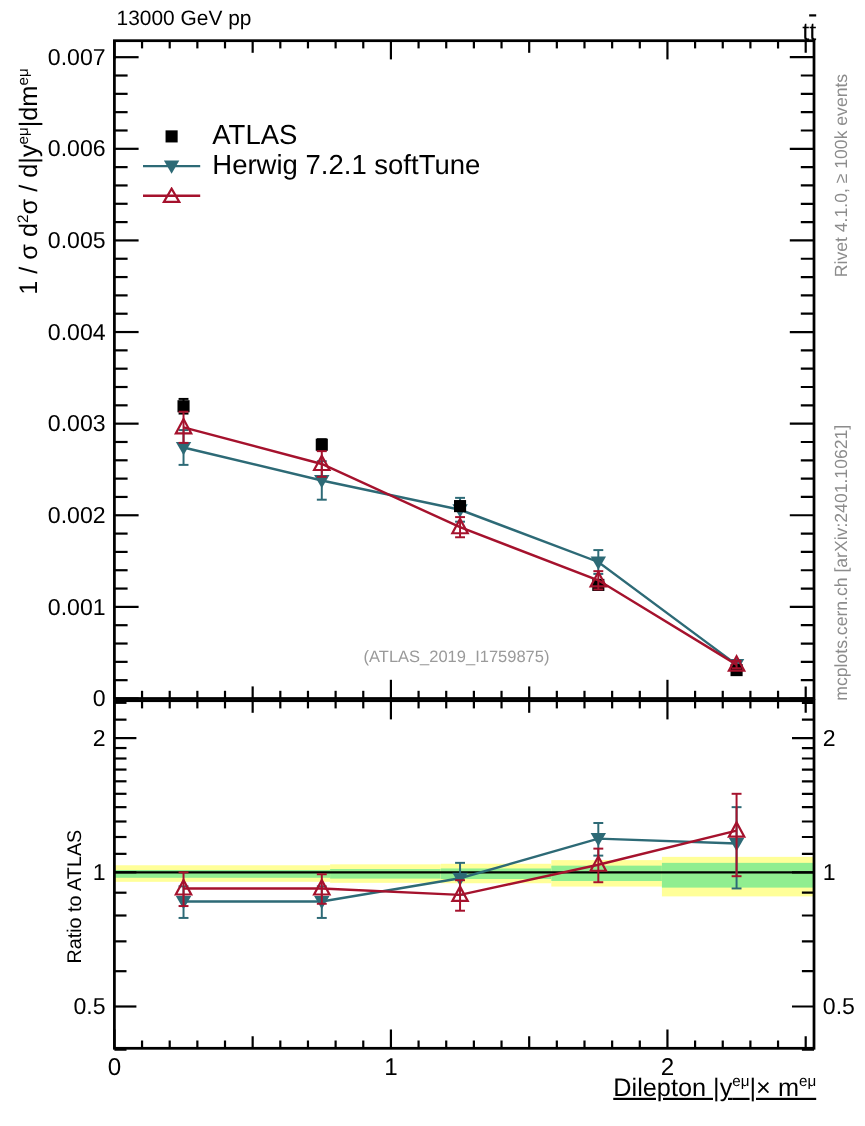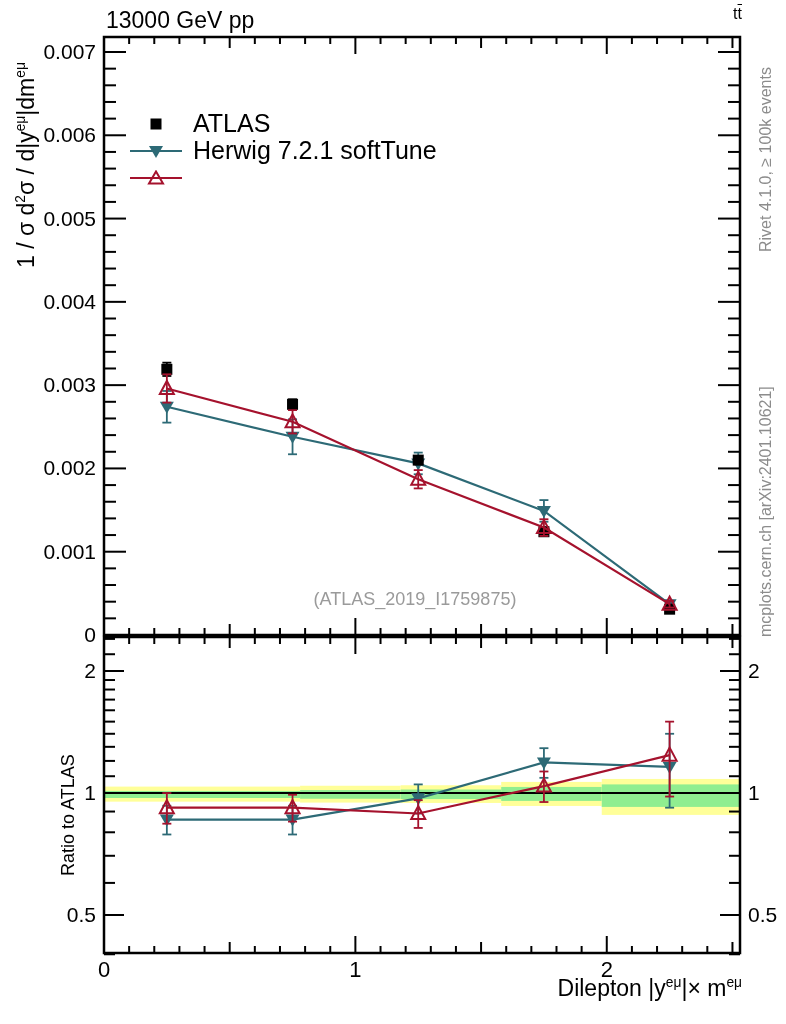--- a/index.html
+++ b/index.html
@@ -2,42 +2,42 @@
 <html><head>
 <meta charset="utf-8">
 <style>
   html,body { margin:0; padding:0; background:#fff; }
   .figure {
     position:relative; width:786px; height:1024px;
     background:#fff; overflow:hidden;
     font-family:"Liberation Sans", sans-serif; color:#000;
   }
   .abs { position:absolute; white-space:nowrap; }
-  .title-left  { left:106px; top:7px;  font-size:23px;text-align:center; }
-  .title-right { right:44px; top:5px;  font-size:16px; }
+  .title-left  { left:106px; top:7px;  font-size:19px;text-align:center; }
+  .title-right { right:44px; top:15px;  font-size:23px; }
   .overbar { text-decoration:overline; }
   .y-main-title {
     left:13px; top:268px; font-size:23px;
     transform:rotate(-90deg); transform-origin:0 0;
   }
   .y-ratio-title {
     left:58px; top:876px; font-size:18px;
     transform:rotate(-90deg); transform-origin:0 0;
   }
   .side-note {
     font-size:16px; color:#8c8c8c;
     transform:rotate(-90deg); transform-origin:0 0;
   }
   .side-note.top    { left:757px; top:252px; }
   .side-note.bottom { left:757px; top:637px; }
   .watermark {
     left:295px; top:589px; width:240px; text-align:center;
-    font-size:18px; color:#9a9a9a;
+    font-size:15px; color:#9a9a9a;
   }
-  .x-title { right:44px; top:975px; font-size:23px; }
+  .x-title { right:44px; top:975px; font-size:23px;text-decoration:underline; }
   sup { font-size:60%; vertical-align:super; line-height:0; }
   .legend { left:128px; top:110px; }
   .legend-row { display:flex; align-items:center; height:27px; }
   .legend-marker { width:56px; height:16px; flex:0 0 56px; }
   .legend-label { margin-left:9px; font-size:25px; }
   svg.chart { position:absolute; left:0; top:0; }
 </style>
 </head>
 <body>
 

